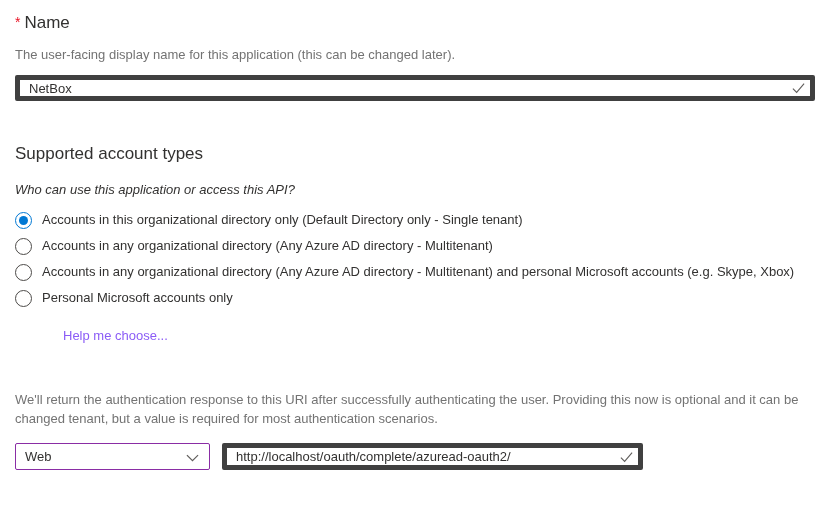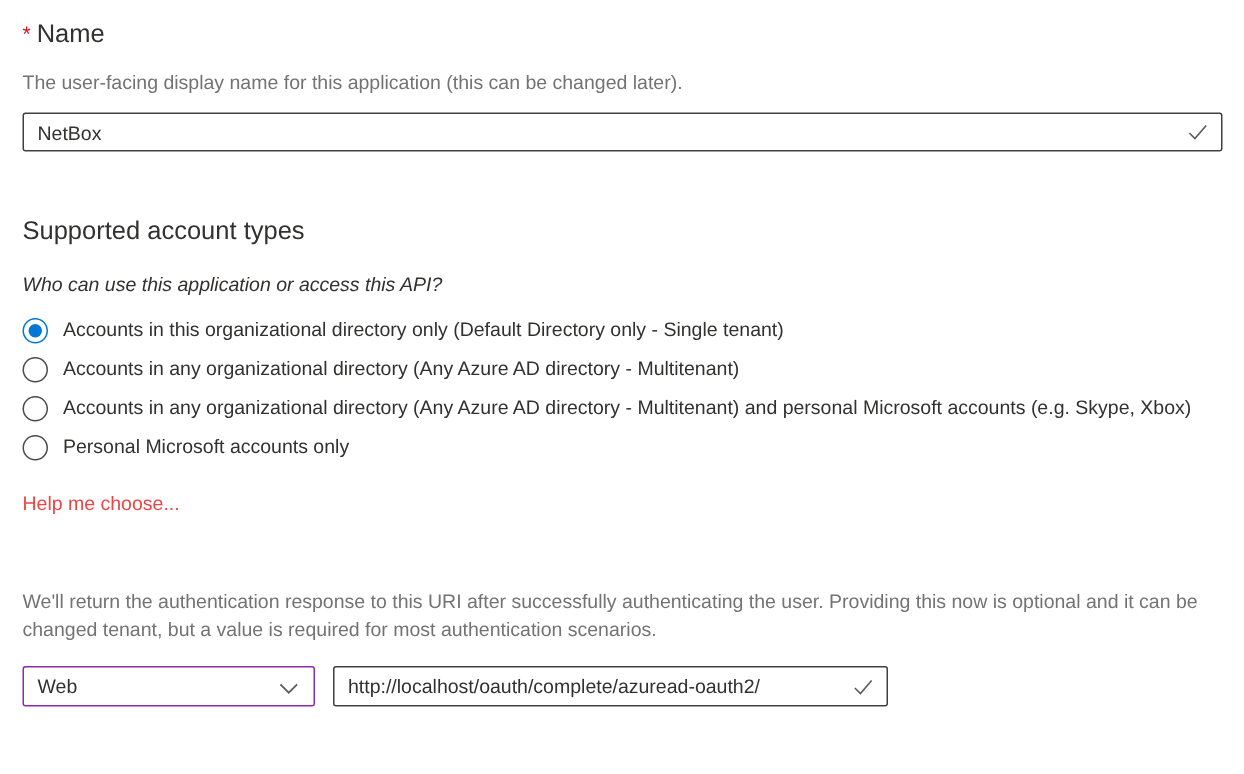--- a/index.html
+++ b/index.html
@@ -30,21 +30,21 @@
 
   .input-wrap {
     position: relative;
     margin-top: 11px;
     width: 800px;
     height: 26px;
   }
   .text-input {
     width: 100%;
     height: 26px;
-    border: 1px solid #404040;
+    border: 5px solid #404040;
     border-radius: 2px;
     font-family: "Liberation Sans", sans-serif;
     font-size: 13px;
     color: #323130;
     padding: 0 32px 0 9px;
     outline: none;
     background: #fff;
   }
   .input-valid-icon {
     position: absolute;
@@ -79,23 +79,24 @@
   }
   .radio-row.selected .radio-circle { border-color: #0078d4; }
   .radio-dot { width: 9px; height: 9px; border-radius: 50%; background: transparent; }
   .radio-row.selected .radio-dot { background: #0078d4; }
   .radio-label { font-size: 13px; color: #323130; line-height: 18px; }
 
   .help-link {
     display: inline-block;
     margin-top: 17px;
     font-size: 13px;
-    color: #ef4444;
+    color: #8b5cf6;
     text-decoration: none;
     cursor: pointer;
+    margin-left: 48px;
   }
 
   .redirect-section { margin-top: 46px; }
   .redirect-desc { margin-top: 10px; line-height: 19px; }
 
   .controls-row {
     margin-top: 15px;
     display: flex;
     align-items: center;
   }
@@ -108,21 +109,21 @@
     background: #fff;
     display: flex;
     align-items: center;
     padding: 0 30px 0 9px;
     font-size: 13px;
     color: #323130;
     cursor: pointer;
     margin-right: 12px;
   }
   .select-chevron { position: absolute; right: 9px; top: 7px; pointer-events: none; }
-  .uri-wrap { position: relative; width: 370px; height: 27px; text-decoration: underline; }
+  .uri-wrap { position: relative; width: 421px; height: 27px; text-decoration: underline; }
   .uri-wrap .text-input { height: 27px; }
   .uri-wrap .input-valid-icon { top: 7px; }
 </style>
 </head>
 <body>
 
 <div class="page">
 
   <div>
     <div class="section-heading">

